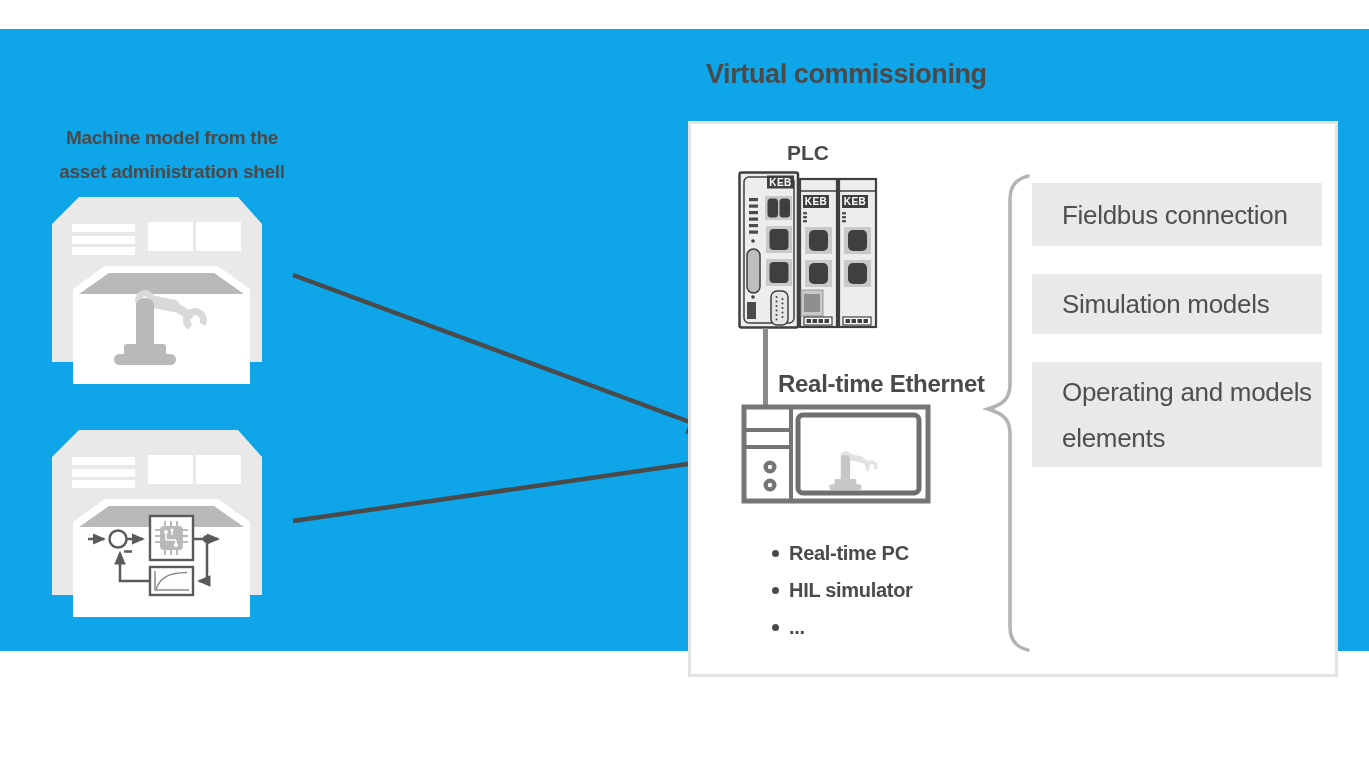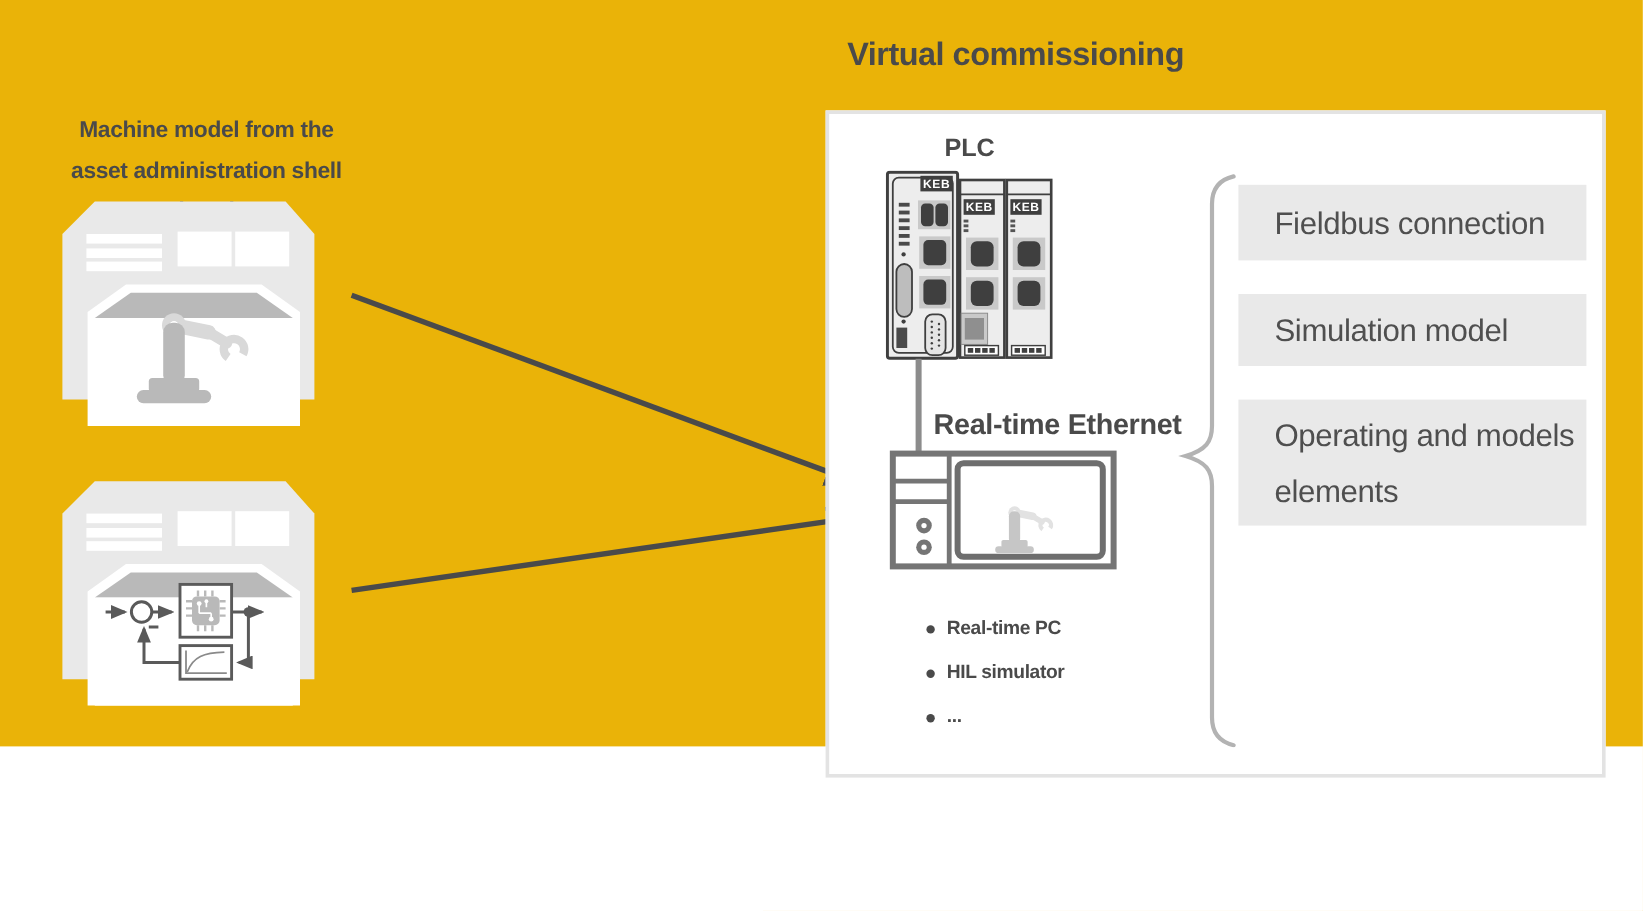--- a/index.html
+++ b/index.html
@@ -6,21 +6,22 @@
   html, body { background: #ffffff; }
   body {
     font-family: "Liberation Sans", sans-serif;
     color: #4d4d4d;
     width: 1369px; height: 759px;
     overflow: hidden;
   }
   #canvas {
     position: relative;
     width: 1369px; height: 622px;
-    background: #eab308;
+    background: #0ea5e9;
+    margin-top: 29px;
   }
   .abs { position: absolute; }
 
   
   .figure-title {
     left: 706px; top: 30px;
     font-size: 27px; font-weight: bold;
     letter-spacing: -0.4px;
     color: #4a4a4a;
     white-space: nowrap;
@@ -78,21 +79,21 @@
   }
 
   
   .pc-device { left: 741px; top: 375px; }
 
   
   .bullet-list { left: 772px; top: 512px; }
   .bullet-item {
     display: flex; align-items: center;
     margin-bottom: 13px;
-    font-size: 16px; font-weight: bold;
+    font-size: 20px; font-weight: bold;
     letter-spacing: -0.3px;
     color: #4a4a4a;
     white-space: nowrap;
     height: 24px;
   }
   .bullet-dot {
     width: 7px; height: 7px;
     border-radius: 50%;
     background: #4a4a4a;
     margin-right: 10px;
@@ -350,19 +351,19 @@
   </div>
 
   <svg class="abs brace" width="52" height="478" viewBox="0 0 52 478">
     <path d="M 48 2 C 35 5 30 13 30 25 L 30 210 C 30 223 25 230 8 235 C 25 240 30 247 30 260 L 30 453 C 30 465 35 473 48 476" fill="none" stroke="#b3b3b3" stroke-width="3.5" stroke-linecap="round"></path>
   </svg>
 
   <div class="abs feature-box f1">
     <span>Fieldbus connection</span>
   </div>
   <div class="abs feature-box f2">
-    <span>Simulation model</span>
+    <span>Simulation models</span>
   </div>
   <div class="abs feature-box f3">
     <span>Operating and models elements</span>
   </div>
 
 </div>
 
 </body></html>

